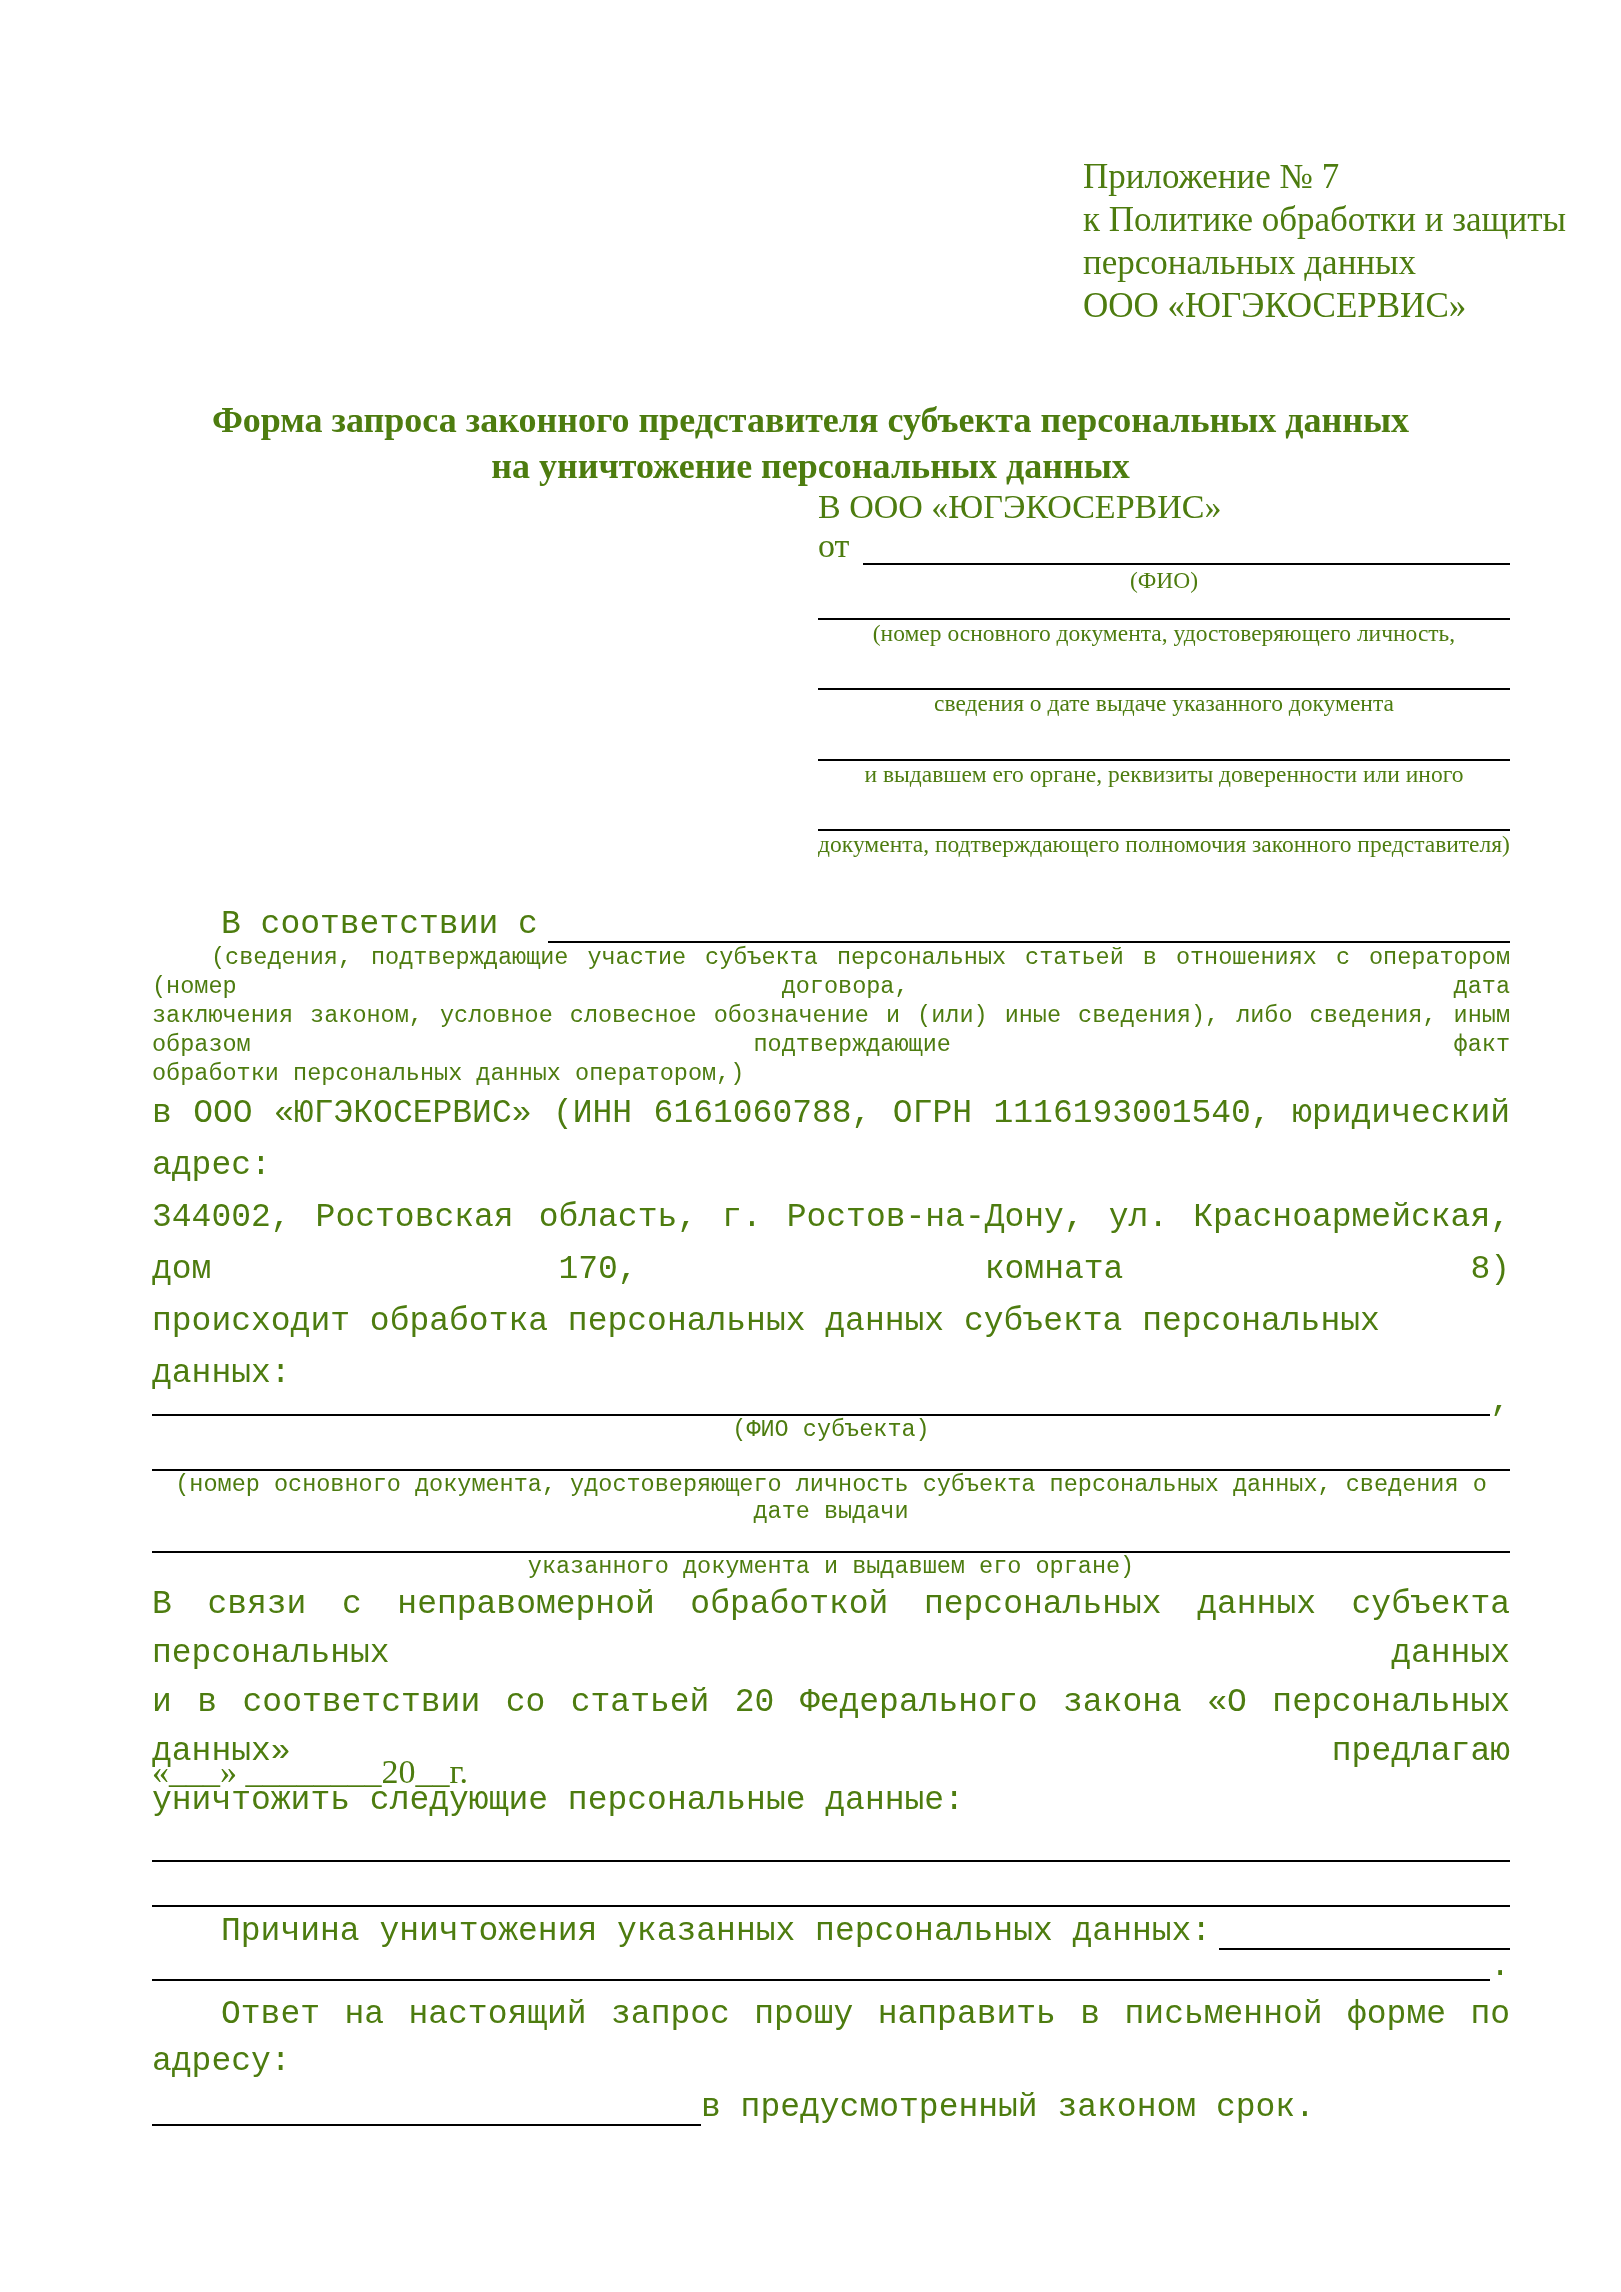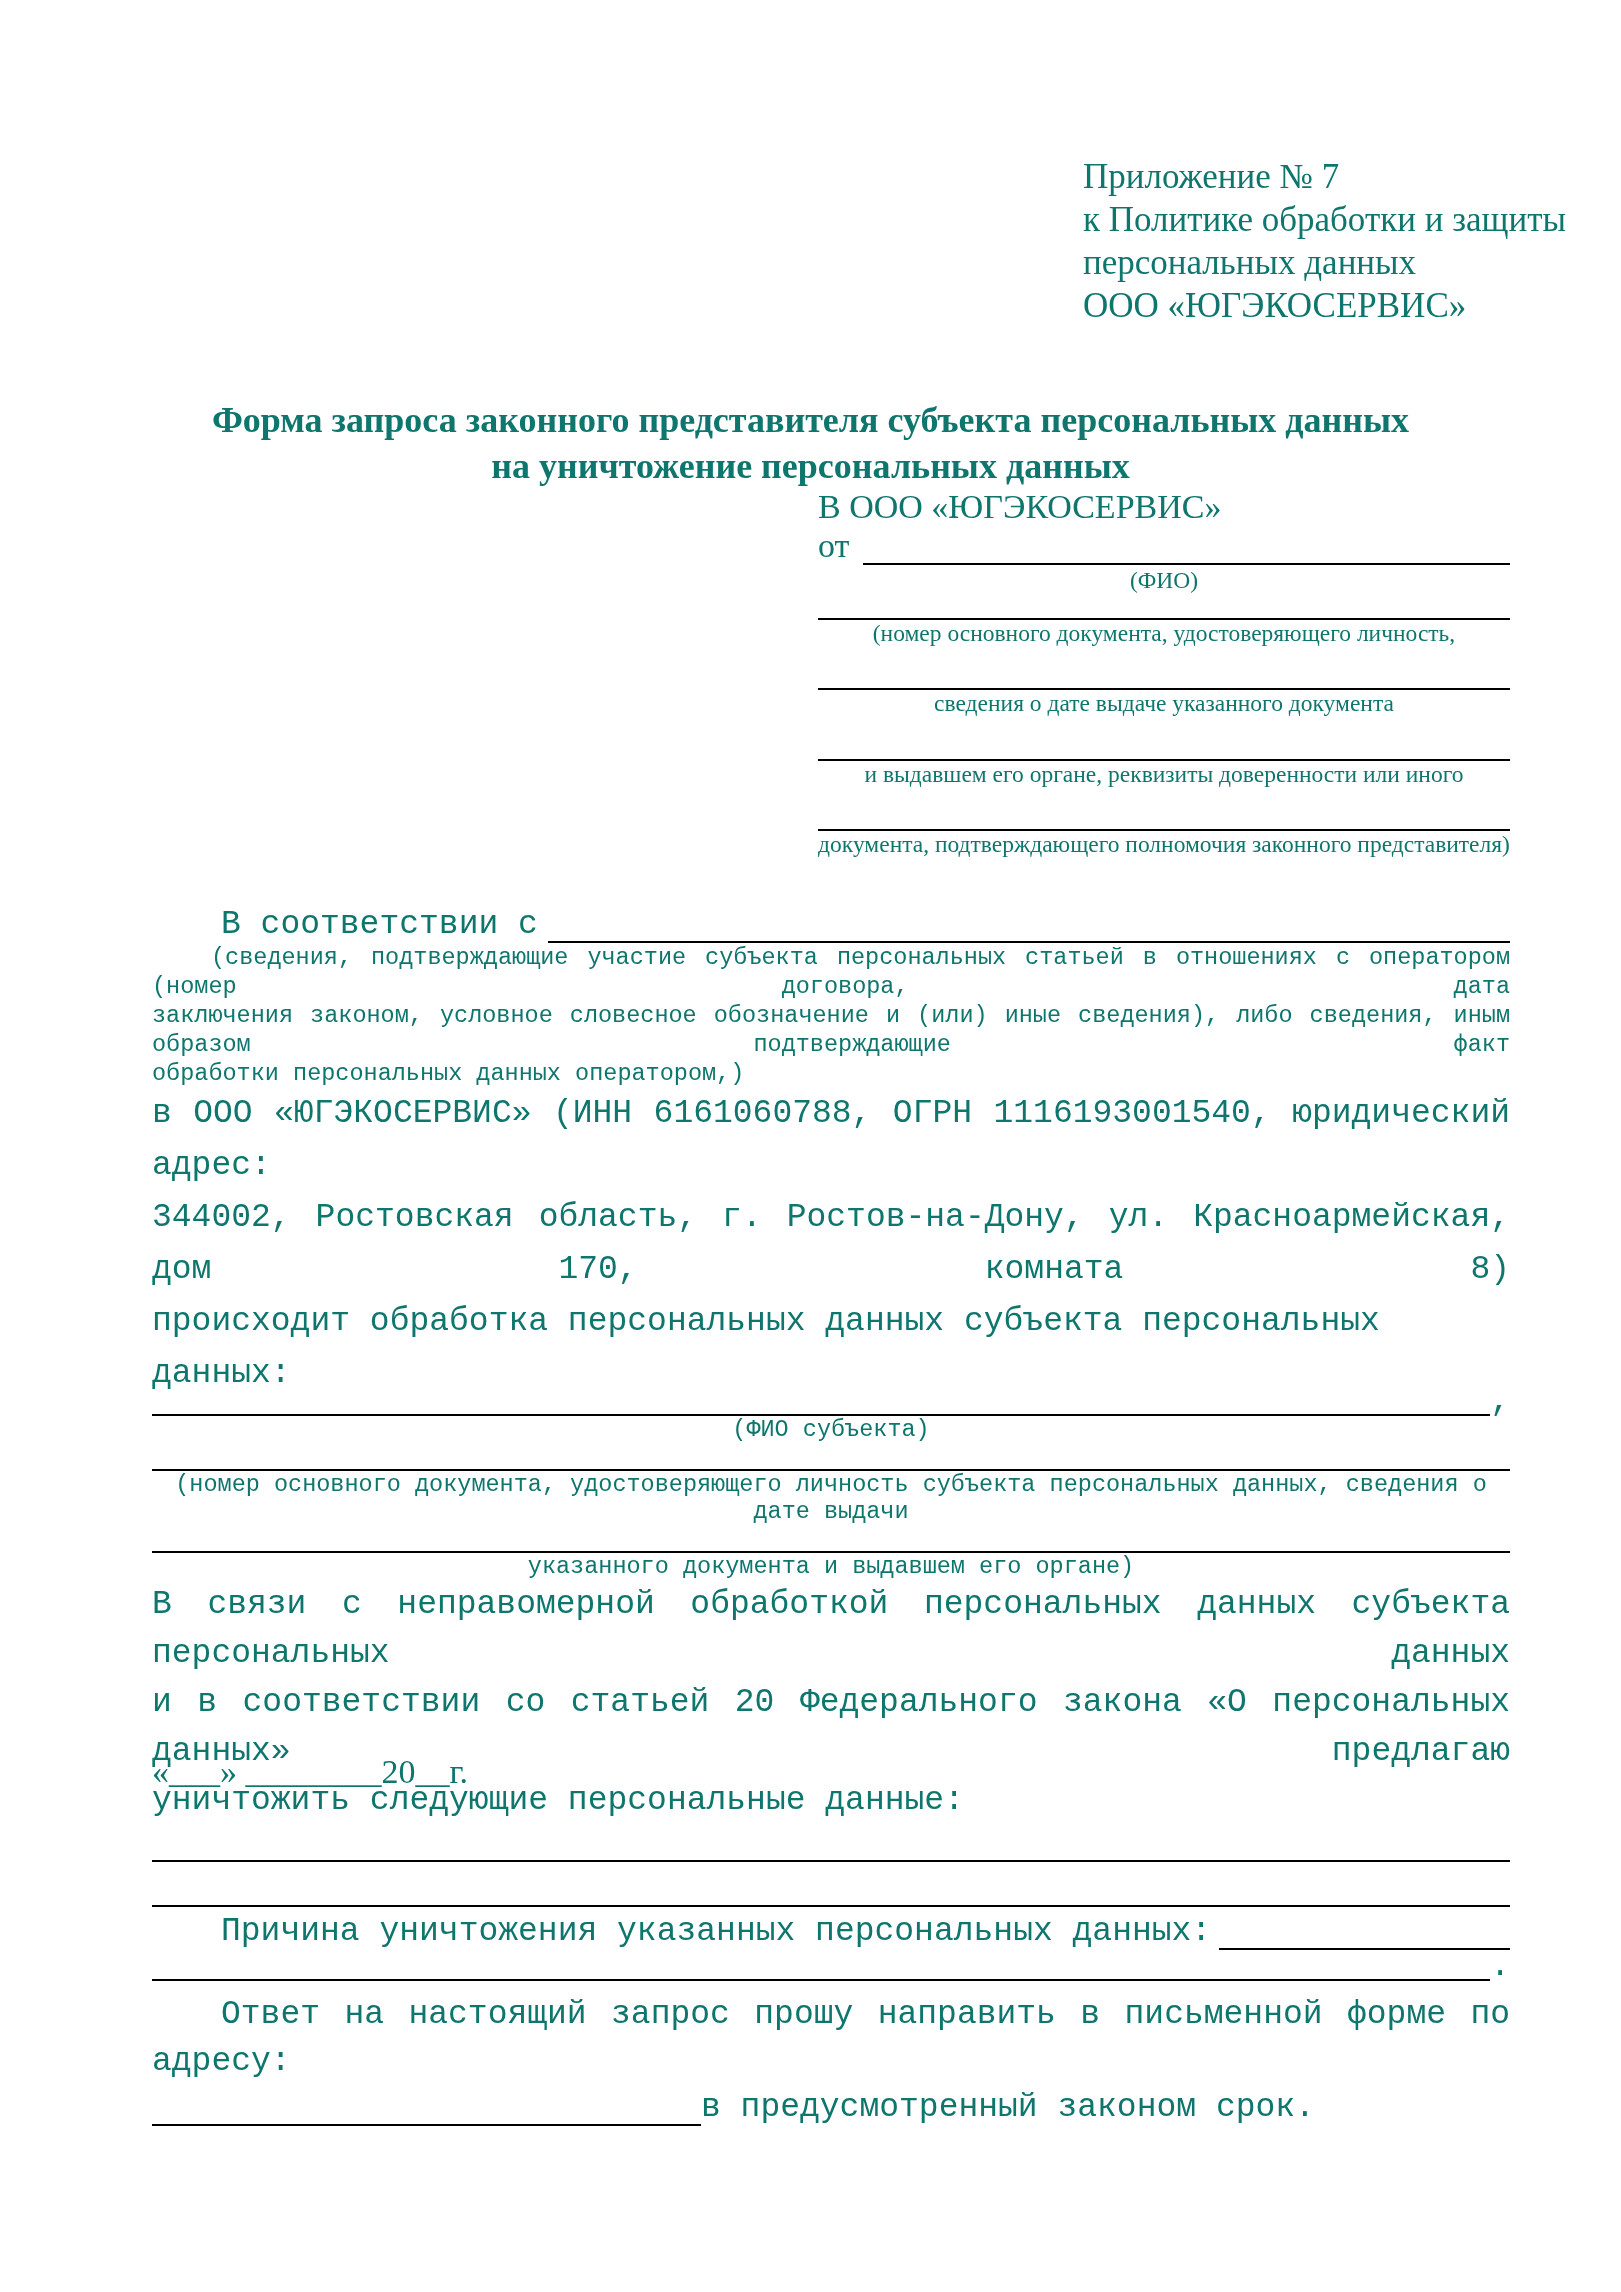--- a/index.html
+++ b/index.html
@@ -1,19 +1,19 @@
 <!DOCTYPE html>
 <html><head>
 <meta charset="utf-8">
 <style>
   html,body{margin:0;padding:0;background:#ffffff;}
   .page{
     position:relative;
     width:1621px;height:2182px;
-    background:#ffffff;color:#0f766e;
+    background:#ffffff;color:#4d7c0f;
     font-family:"Liberation Serif","DejaVu Serif",serif;
     overflow:hidden;
   }
   
   .hdr{position:absolute;left:1083px;top:155px;font-size:35px;line-height:43px;}
   
   .title{position:absolute;left:0;top:397px;width:100%;text-align:center;
          font-weight:bold;font-size:36px;line-height:46px;}
   
   .recipient{position:absolute;left:818px;top:487px;width:692px;font-size:34px;}

